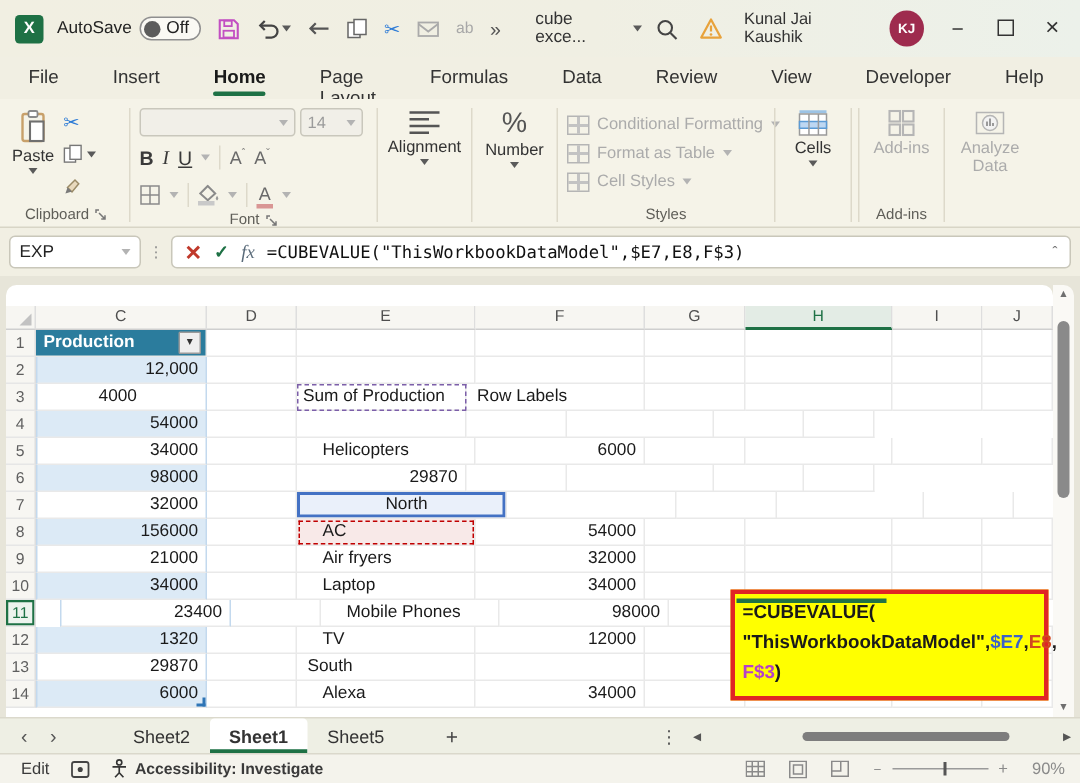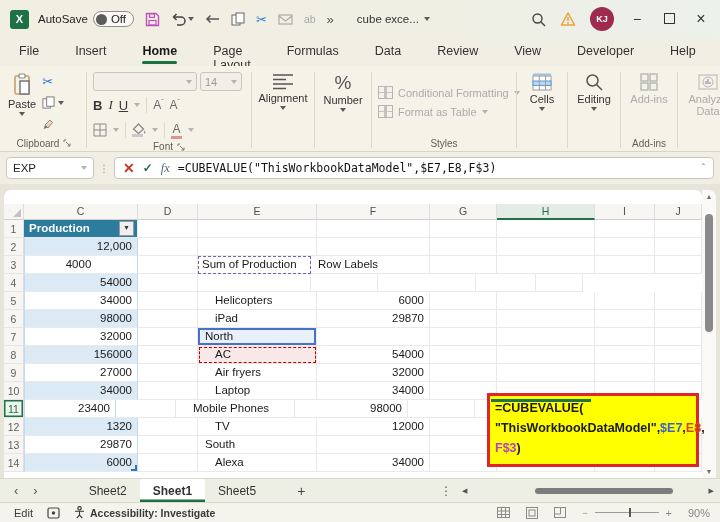--- a/index.html
+++ b/index.html
@@ -205,20 +205,21 @@
           <path d="M10 10l4 4" stroke="#444" stroke-width="1.4"></path>
         </svg>
     </span>
     <span>
       <svg width="16" height="14" viewBox="0 0 16 14">
           <path d="M8 1l6.5 12h-13z" fill="none" stroke="#E8A23B" stroke-width="1.5" stroke-linejoin="round"></path>
           <path d="M8 5v4" stroke="#E8A23B" stroke-width="1.5"></path>
           <circle cx="8" cy="11" r=".9" fill="#E8A23B"></circle>
         </svg>
     </span>
+    <span class="uname">Kunal Jai Kaushik</span>
     <div class="avatar">KJ</div>
     <span class="winbtn">−</span>
     <span class="winbtn"><span class="maxbox" style="display:inline-block;"></span></span>
     <span class="winbtn" style="font-size:16px;">×</span>
   </div>
 </div>
 
 <div class="tabsrow">
   <div id="ribbon-tabs" style="display:flex;gap:18px;">
       <div class="rtab">
@@ -396,20 +397,25 @@
         <div class="sitem">
           <span class="mini-ico"></span>
           <span>Conditional Formatting</span>
           <span class="car dim"></span>
         </div>
         <div class="sitem">
           <span class="mini-ico"></span>
           <span>Format as Table</span>
           <span class="car dim"></span>
         </div>
+        <div class="sitem">
+          <span class="mini-ico"></span>
+          <span>Cell Styles</span>
+          <span class="car dim"></span>
+        </div>
       </div>
     <div class="glabel">
         <span>Styles</span>
       </div>
   </div>
   <div class="gdiv"></div>
 
   <div class="rgroup" style="width:46px;">
     <div class="gbody" style="justify-content:center;">
       <div class="bigbtn">
@@ -419,32 +425,20 @@
             <rect x="1" y="8" width="18" height="4.5" fill="#BDD7F2" stroke="#5B9BD5"></rect>
             <path d="M7.3 3v14M13.6 3v14" stroke="#9a9a9a"></path>
           </svg>
         <span>Cells</span>
         <span class="car"></span>
       </div>
     </div>
   </div>
   <div class="gdiv"></div>
 
-  <div class="rgroup" style="width:48px;">
-    <div class="gbody" style="justify-content:center;">
-      <div class="bigbtn">
-        <svg width="18" height="18" viewBox="0 0 18 18">
-            <circle cx="7.5" cy="7.5" r="5.5" fill="none" stroke="#555" stroke-width="1.5"></circle>
-            <path d="M11.5 11.5L17 17" stroke="#555" stroke-width="1.5"></path>
-          </svg>
-        <span>Editing</span>
-        <span class="car"></span>
-      </div>
-    </div>
-  </div>
   <div class="gdiv"></div>
 
   <div class="rgroup" style="width:52px;">
     <div class="gbody" style="justify-content:center;">
       <div class="bigbtn gray">
         <svg width="20" height="18" viewBox="0 0 20 18">
             <rect x="2" y="1" width="7" height="7" fill="none" stroke="#b5b5b5" stroke-width="1.4"></rect>
             <rect x="11" y="1" width="7" height="7" fill="none" stroke="#b5b5b5" stroke-width="1.4"></rect>
             <rect x="2" y="10" width="7" height="7" fill="none" stroke="#b5b5b5" stroke-width="1.4"></rect>
             <rect x="11" y="10" width="7" height="7" fill="none" stroke="#b5b5b5" stroke-width="1.4"></rect>
@@ -558,52 +552,51 @@
           <div class="cell fnum" style="width: 113px;">6000</div>
           <div class="cell" style="width: 67px;"></div>
           <div class="cell" style="width: 98px;"></div>
           <div class="cell" style="width: 60px;"></div>
           <div class="cell" style="width: 47px;"></div>
         </div>
         <div class="grow">
           <div class="rn">6</div>
           <div class="cell cnum band" style="width: 114px;">98000</div>
           <div class="cell" style="width: 60px;"></div>
-          <div class="cell ind" style="width: 119px;">iPad</div>
           <div class="cell fnum" style="width: 113px;">29870</div>
           <div class="cell" style="width: 67px;"></div>
           <div class="cell" style="width: 98px;"></div>
           <div class="cell" style="width: 60px;"></div>
           <div class="cell" style="width: 47px;"></div>
         </div>
         <div class="grow">
           <div class="rn">7</div>
           <div class="cell cnum" style="width: 114px;">32000</div>
           <div class="cell" style="width: 60px;"></div>
-          <div class="cell grp sel-blue" style="width: 119px;">North</div>
+          <div class="cell grp sel-blue" style="width: 140px; text-align: center;">North</div>
           <div class="cell" style="width: 113px;"></div>
           <div class="cell" style="width: 67px;"></div>
           <div class="cell" style="width: 98px;"></div>
           <div class="cell" style="width: 60px;"></div>
           <div class="cell" style="width: 47px;"></div>
         </div>
         <div class="grow">
           <div class="rn">8</div>
           <div class="cell cnum band" style="width: 114px;">156000</div>
           <div class="cell" style="width: 60px;"></div>
           <div class="cell ind sel-red" style="width: 119px;">AC</div>
           <div class="cell fnum" style="width: 113px;">54000</div>
           <div class="cell" style="width: 67px;"></div>
           <div class="cell" style="width: 98px;"></div>
           <div class="cell" style="width: 60px;"></div>
           <div class="cell" style="width: 47px;"></div>
         </div>
         <div class="grow">
           <div class="rn">9</div>
-          <div class="cell cnum" style="width: 114px;">27000</div>
+          <div class="cell cnum" style="width: 114px;">21000</div>
           <div class="cell" style="width: 60px;"></div>
           <div class="cell ind" style="width: 119px;">Air fryers</div>
           <div class="cell fnum" style="width: 113px;">32000</div>
           <div class="cell" style="width: 67px;"></div>
           <div class="cell" style="width: 98px;"></div>
           <div class="cell" style="width: 60px;"></div>
           <div class="cell" style="width: 47px;"></div>
         </div>
         <div class="grow">
           <div class="rn">10</div>
@@ -611,21 +604,21 @@
           <div class="cell" style="width: 60px;"></div>
           <div class="cell ind" style="width: 119px;">Laptop</div>
           <div class="cell fnum" style="width: 113px;">34000</div>
           <div class="cell" style="width: 67px;"></div>
           <div class="cell" style="width: 98px;"></div>
           <div class="cell" style="width: 60px;"></div>
           <div class="cell" style="width: 47px;"></div>
         </div>
         <div class="grow">
           <div class="rn rn-active">11</div>
-          <div class="cell cnum" style="width: 92px;">23400</div>
+          <div class="cell cnum" style="width: 114px; margin-left: 16px;">23400</div>
           <div class="cell" style="width: 60px;"></div>
           <div class="cell ind" style="width: 119px;">Mobile Phones</div>
           <div class="cell fnum" style="width: 113px;">98000</div>
           <div class="cell" style="width: 67px;"></div>
           <div class="cell" style="width: 98px;"></div>
           <div class="cell" style="width: 60px;"></div>
           <div class="cell" style="width: 47px;"></div>
         </div>
         <div class="grow">
           <div class="rn">12</div>

